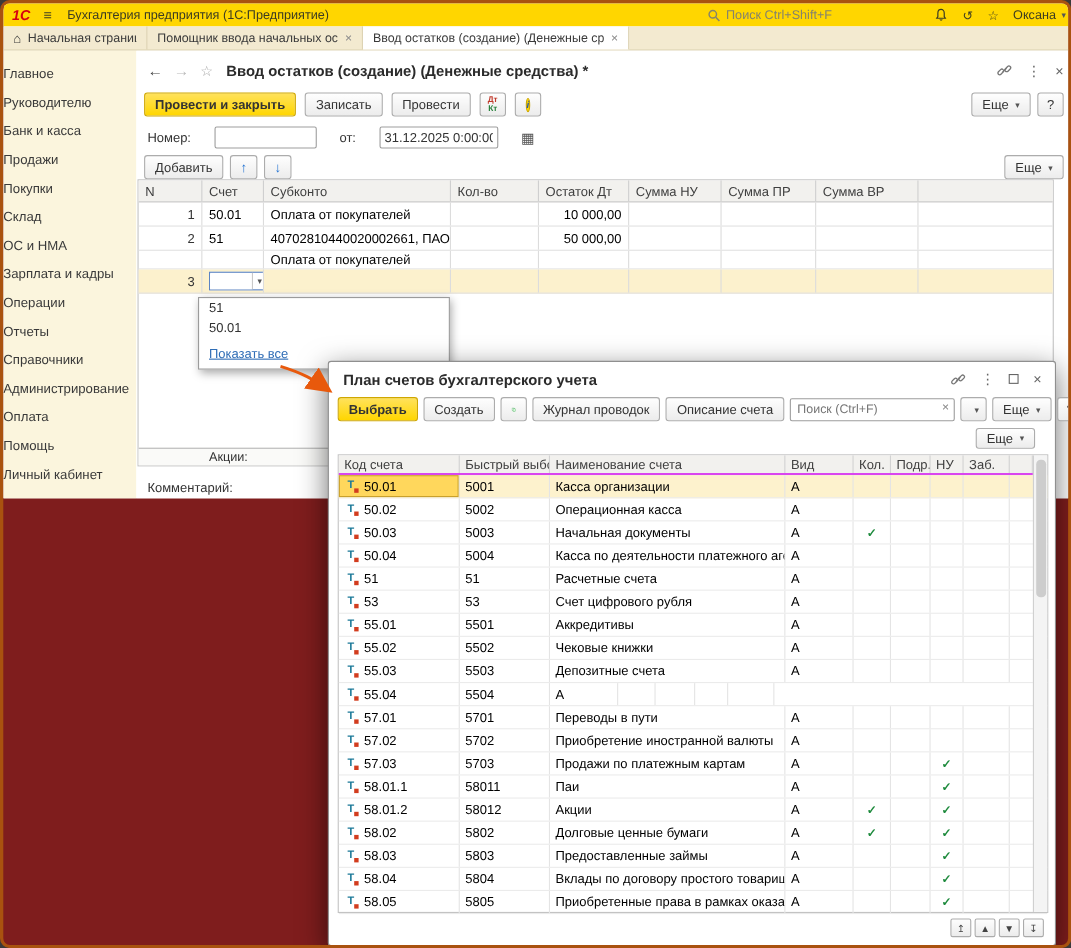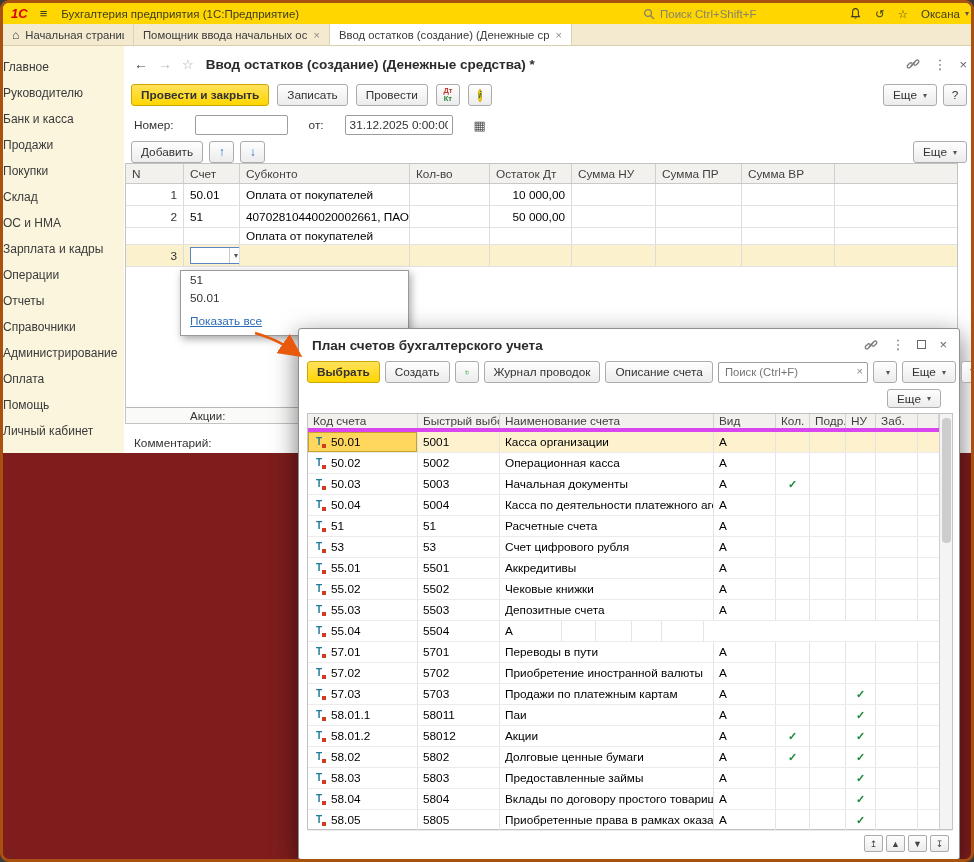--- a/index.html
+++ b/index.html
@@ -84,21 +84,21 @@
 .dialog{position:absolute;left:295px;top:325px;width:662px;height:532px;background:#fff;border:1px solid #8f8f8f;border-radius:3px;box-shadow:0 8px 26px rgba(0,0,0,.55);z-index:30}
 .dlg-title{position:absolute;left:13px;top:9px;font-size:13.5px;font-weight:bold;color:#2b2b2b}
 .dlg-icons{position:absolute;right:12px;top:8px;display:flex;gap:13px;align-items:center;color:#666;font-size:13px}
 .maxi{width:9px;height:9px;border:1.5px solid #666;display:inline-block}
 .dlg-toolbar{position:absolute;left:8px;right:8px;top:32px;display:flex;align-items:center;gap:5px}
 .search-wrap{margin-left:auto;position:relative}
 .search-inp{width:150px;height:21px;border:1px solid #9d9d9d;border-radius:2px;font-size:11.3px;padding:0 18px 0 6px;font-family:inherit;color:#555}
 .search-clear{position:absolute;right:5px;top:3px;color:#888;font-size:11px}
 .dlg-more2{position:absolute;right:18px;top:60px;height:19px}
 .ptable{position:absolute;left:8px;top:84px;width:646px;height:417px;border:1px solid #c3c3c3;font-size:11.8px;background:#fff}
-.phead{display:flex;height:18px;background:#f2f1ee;border-bottom:4px solid #d946ef;margin-right:13px}
+.phead{display:flex;height:18px;background:#f2f1ee;border-bottom:2px solid #d946ef;margin-right:13px}
 .pc{padding:0 5px;display:flex;align-items:center;border-right:1px solid #e4e4e4;overflow:hidden;white-space:nowrap}
 .phead .pc{border-right:1px solid #d2d2d2;color:#3f3f3f}
 .p0{width:110px}.p1{width:82px}.p2{width:214px}.p3{width:62px}.p4{width:34px}.p5{width:36px}.p6{width:30px}.p7{width:42px}.pf{flex:1;border-right:none}
 .prow{display:flex;height:21px;border-bottom:1px solid #ebebeb}
 .prow.selected{background:#fdf2cd}
 .prow.selected .p0{background:#ffd75c;box-shadow:inset 0 0 0 1px #c9a02c}
 .acct-ico{position:relative;width:12px;height:12px;margin-right:6px;color:#1d7a99;font-weight:bold;font-size:10px;display:inline-flex;justify-content:center;line-height:11px;flex:none}
 .acct-ico::after{content:"";position:absolute;right:-1px;bottom:0;width:4px;height:4px;background:#d23c1e}
 .chk{justify-content:center;color:#1d8a3c;font-weight:bold;font-size:11px}
 .pscroll{position:absolute;right:0;top:0;bottom:0;width:13px;border-left:1px solid #d0d0d0;background:#f4f4f4}

